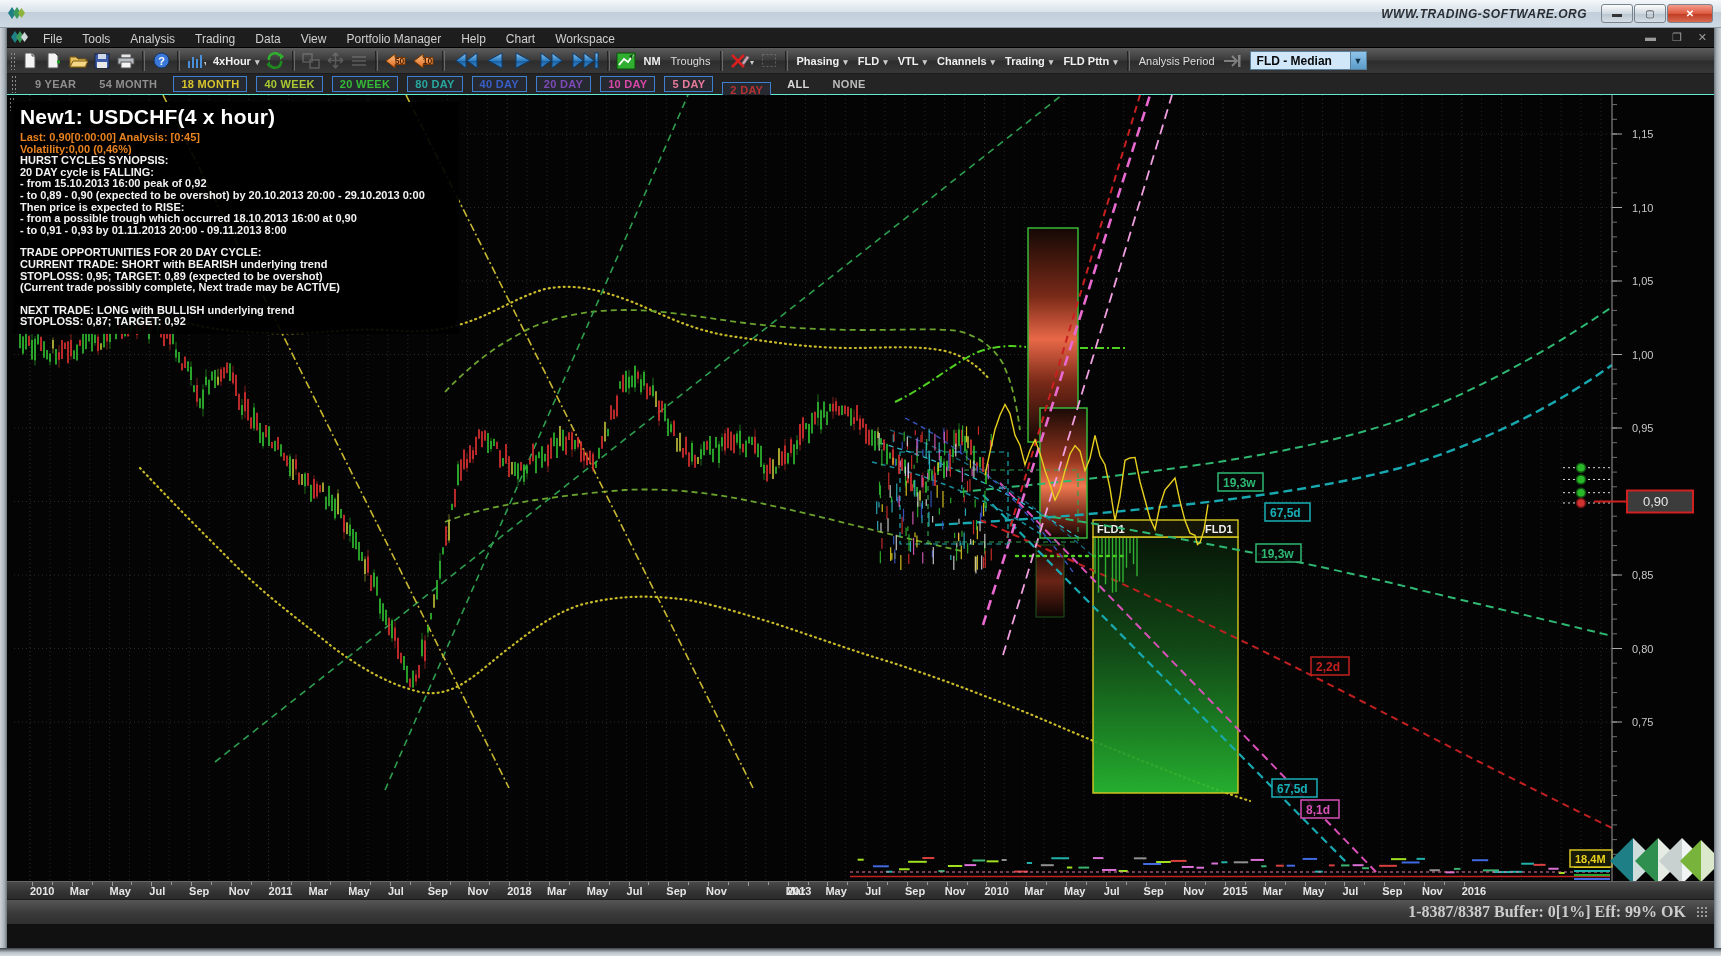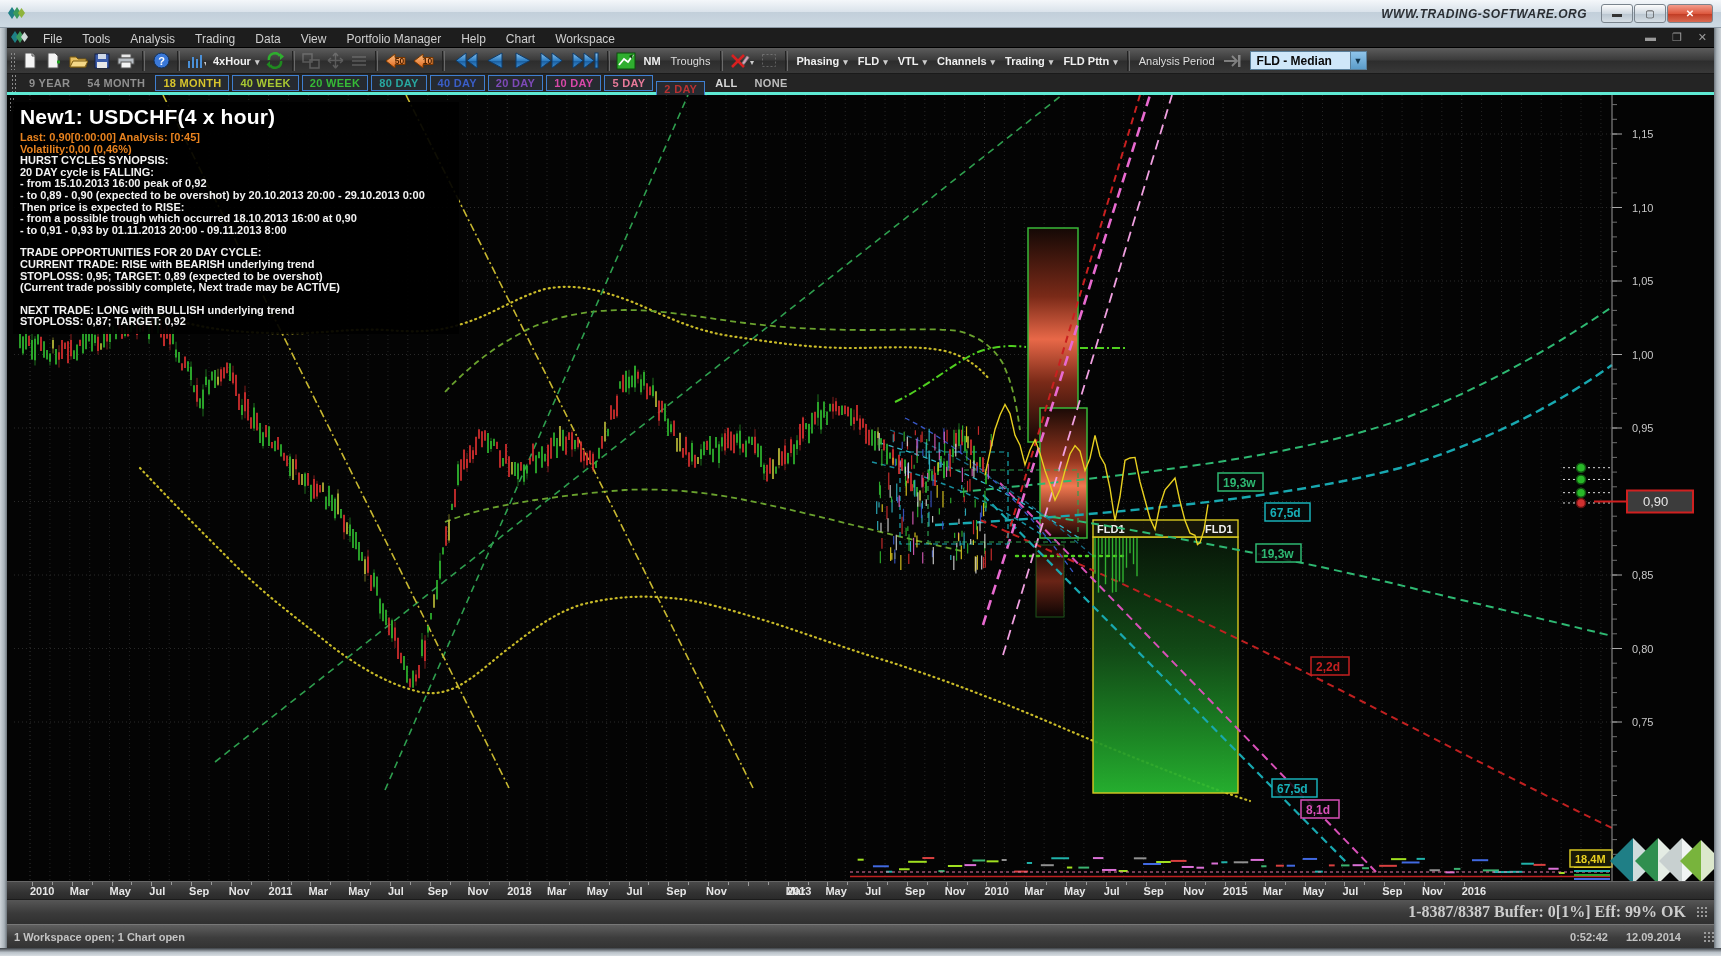--- a/index.html
+++ b/index.html
@@ -41,21 +41,21 @@
     background-size:3px 4px;}
   #fld-combo{display:flex;align-items:center;margin-left:6px;}
   #fld-combo .field{width:100px;height:19px;background:#cfe7f9;border:1px solid #5a7f9a;
     border-right:none;color:#0a0a0a;font-size:12px;font-weight:bold;display:flex;align-items:center;
     padding-left:6px;}
   #fld-combo .dd{width:17px;height:19px;border:1px solid #5a7f9a;
     background:linear-gradient(#8fc4ea,#5b9cc9);display:flex;align-items:center;justify-content:center;
     color:#10344d;font-size:9px;}
   
   #tfbar{position:absolute;left:7px;top:74px;width:1707px;height:21px;background:#242424;
-    display:flex;align-items:center;gap:3px;border-bottom:3px solid #5eead4;}
+    display:flex;align-items:center;gap:9px;border-bottom:1px solid #5eead4;}
   #tfbar .grip{margin-left:4px;}
   .tf{font-size:11px;font-weight:bold;padding:1px 7px;letter-spacing:.3px;white-space:nowrap;}
   .tf.bordered{border:1px solid #3f7fd0;background:#262a30;}
   
   #chart{position:absolute;left:7px;top:95px;width:1707px;height:786px;background:#040404;}
   #overlay{position:absolute;left:6px;top:7px;width:446px;background:rgba(0,0,0,.93);
     padding:3px 8px 6px 7px;}
   #overlay h1{margin:0 0 3px 0;font-size:21px;color:#ffffff;letter-spacing:.2px;}
   #overlay .ln{font-size:11px;font-weight:bold;color:#f2f2f2;line-height:11.6px;white-space:nowrap;}
   #overlay .ln.accent{color:#e8821e;}
@@ -1298,21 +1298,21 @@
           <div class="ln accent">Volatility:0,00 (0,46%)</div>
           <div class="ln">HURST CYCLES SYNOPSIS:</div>
           <div class="ln">20 DAY cycle is FALLING:</div>
           <div class="ln">- from 15.10.2013 16:00 peak of 0,92</div>
           <div class="ln">- to 0,89 - 0,90 (expected to be overshot) by 20.10.2013 20:00 - 29.10.2013 0:00</div>
           <div class="ln">Then price is expected to RISE:</div>
           <div class="ln">- from a possible trough which occurred 18.10.2013 16:00 at 0,90</div>
           <div class="ln">- to 0,91 - 0,93 by 01.11.2013 20:00 - 09.11.2013 8:00</div>
           <div class="gap"></div>
           <div class="ln">TRADE OPPORTUNITIES FOR 20 DAY CYCLE:</div>
-          <div class="ln">CURRENT TRADE: RISE with BEARISH underlying trend</div>
+          <div class="ln">CURRENT TRADE: SHORT with BEARISH underlying trend</div>
           <div class="ln">STOPLOSS: 0,95; TARGET: 0,89 (expected to be overshot)</div>
           <div class="ln">(Current trade possibly complete, Next trade may be ACTIVE)</div>
           <div class="gap"></div>
           <div class="ln">NEXT TRADE: LONG with BULLISH underlying trend</div>
           <div class="ln">STOPLOSS: 0,87; TARGET: 0,92</div>
         </div>
     </div>
   </div>
 
   <div id="datebar">
@@ -1426,25 +1426,17 @@
       <span class="dtick" style="left: 1436.84px; height: 3px;"></span>
       <span class="dtick" style="left: 1456.72px;"></span>
       <span class="dlabel" style="left: 1454.72px;">2016</span>
     </div>
 
   <div id="bufferbar">
     <span class="txt">1-8387/8387   Buffer: 0[1%] Eff: 99% OK</span>
     <span class="rgrip"></span>
   </div>
 
-  <div id="statusbar">
-    <span class="left">1 Workspace open; 1 Chart open</span>
-    <span class="right">
-      <span>0:52:42</span>
-      <span>12.09.2014</span>
-    </span>
-    <span class="rgrip"></span>
-  </div>
 
   <div class="sideL"></div>
   <div class="sideR"></div>
   <div id="bottomedge"></div>
 </div>
 
 </body></html>

